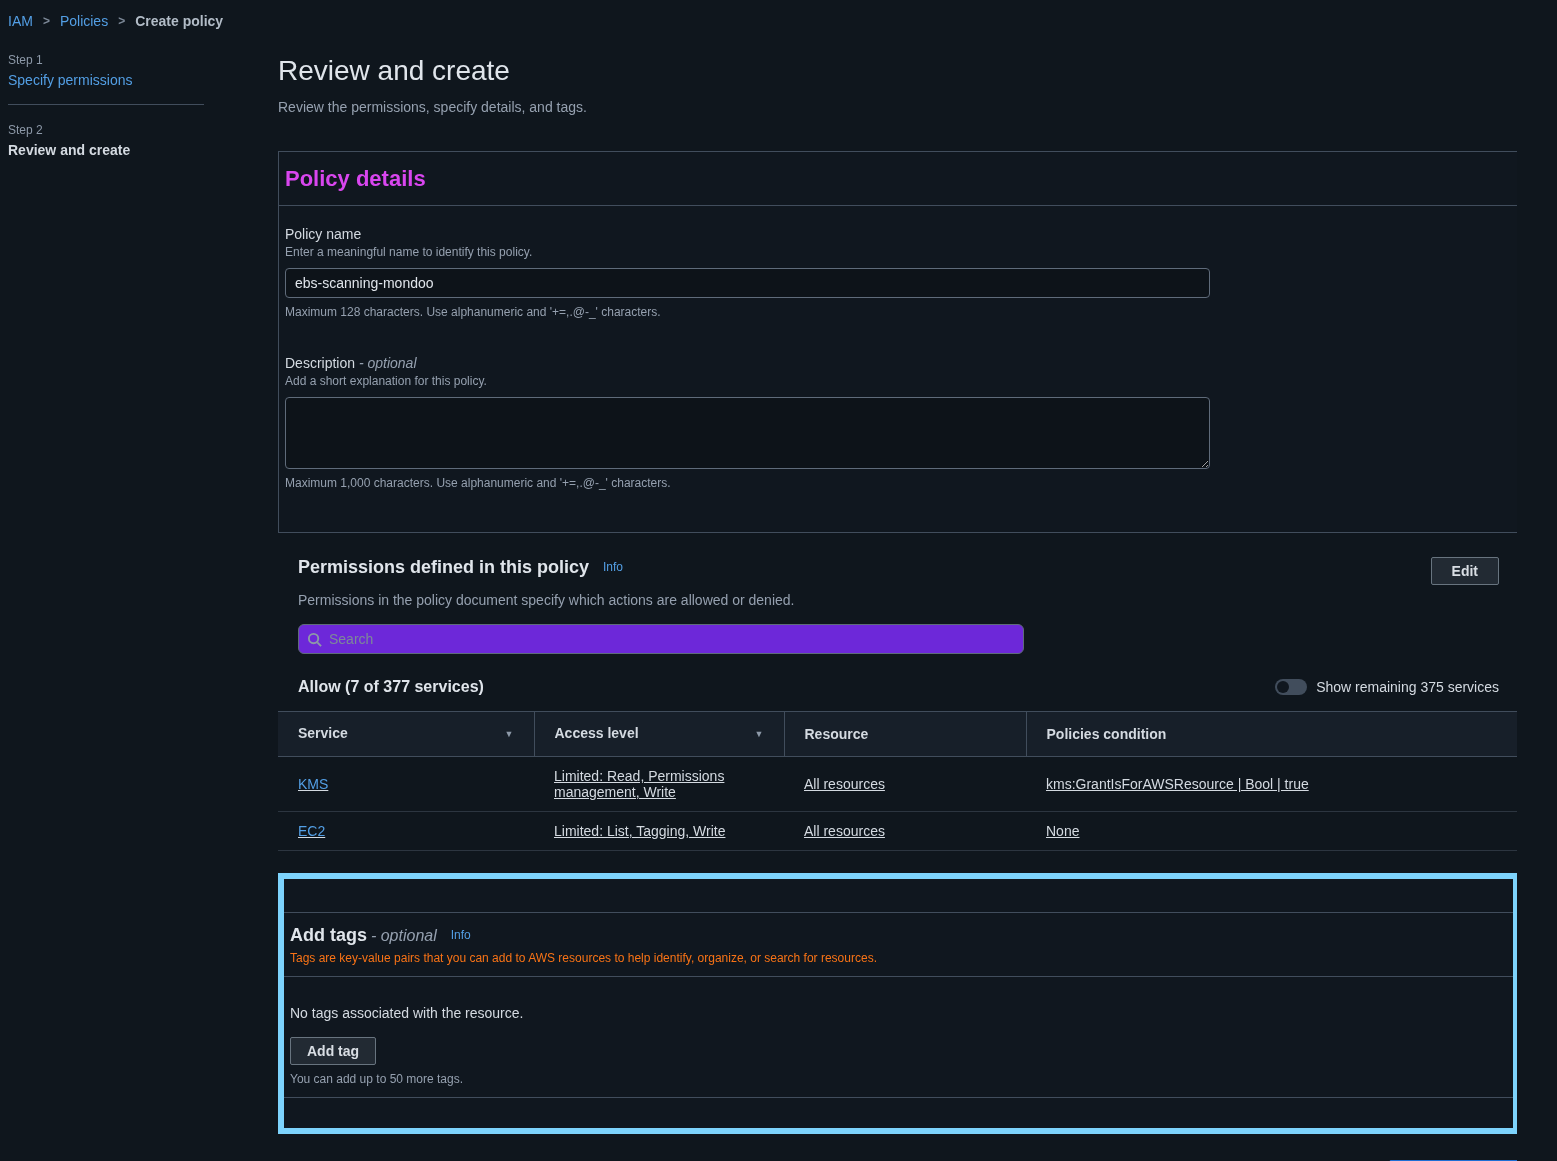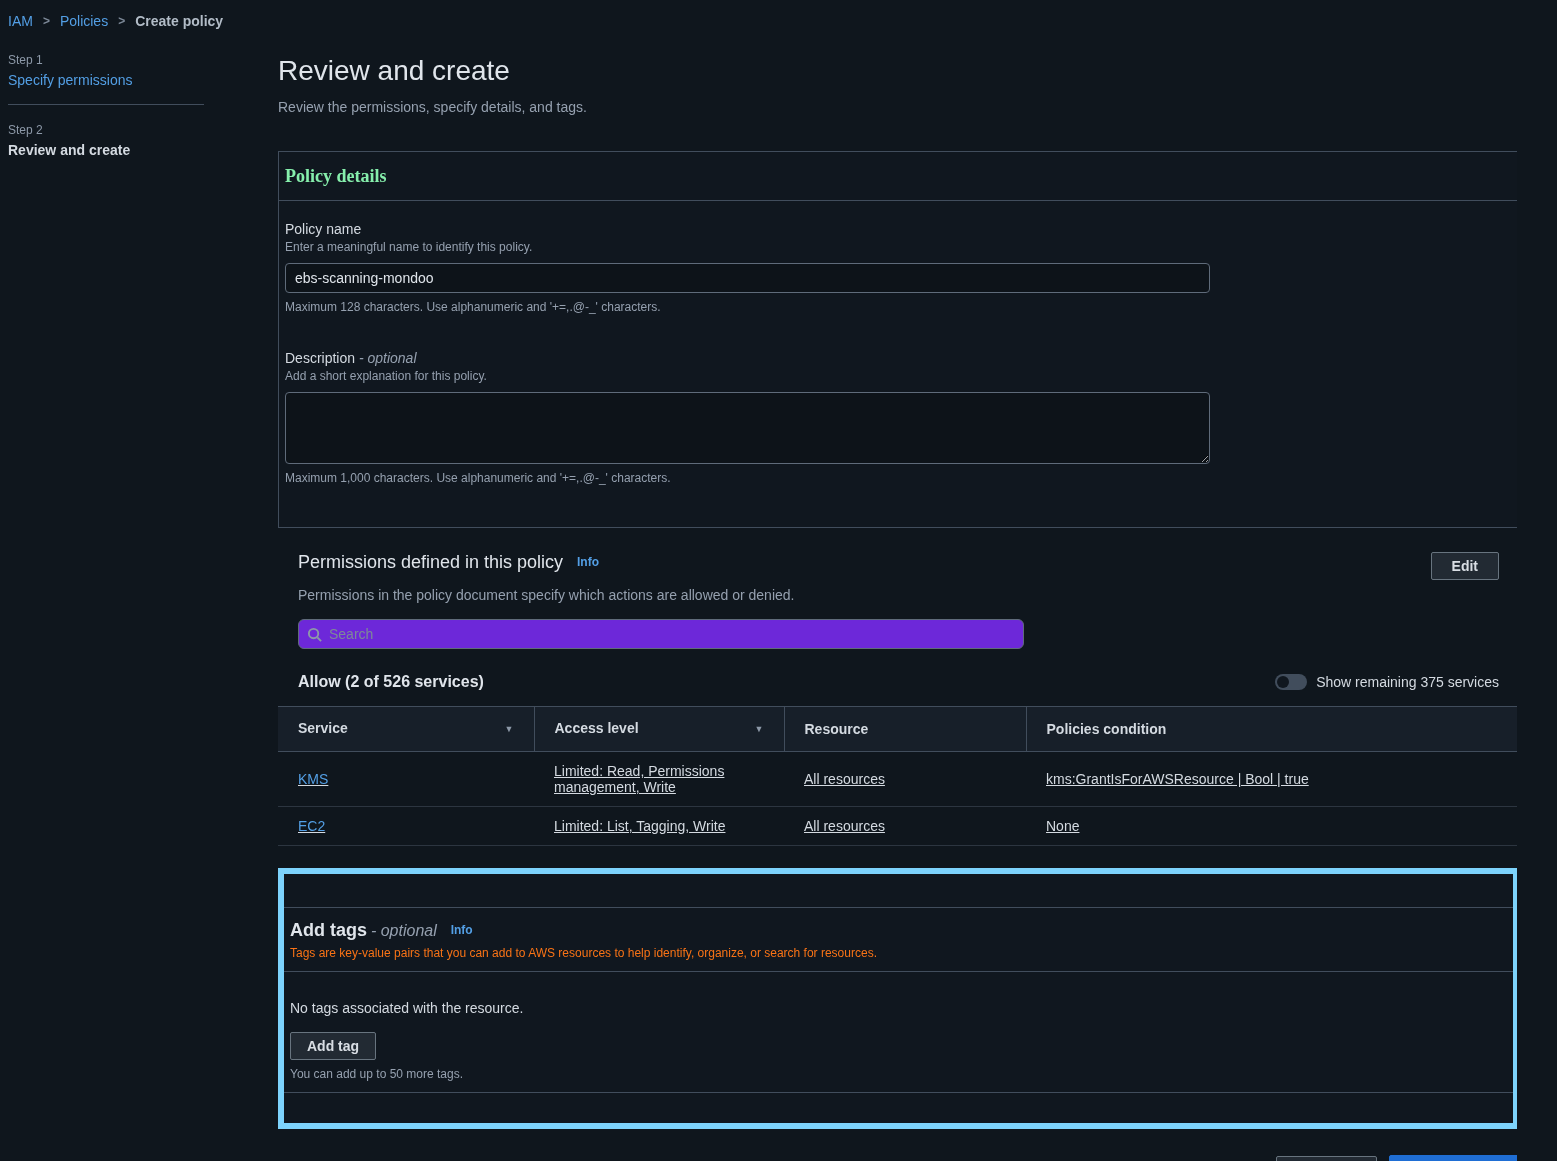--- a/index.html
+++ b/index.html
@@ -27,21 +27,21 @@
   .step-current { font-size: 14px; font-weight: 700; color: #d4dae1; }
 
   
   .main { width: 1241px; flex: none; padding-top: 2px; }
   h1.page-title { font-size: 28px; font-weight: 500; color: #e0e5eb; margin: 24px 0 12px; }
   .page-subtitle { font-size: 14px; color: #95a0af; margin-bottom: 36px; }
 
   
   .panel { border: 1px solid #414d5c; background: #10171f; }
   .panel-header { padding: 14px 6px 13px; border-bottom: 1px solid #414d5c; }
-  .panel-header h2 { font-size: 18px; font-weight: 700; color: #86efac; display: inline; font-family: Liberation Serif, serif; }
+  .panel-header h2 { font-size: 22px; font-weight: 700; color: #d946ef; display: inline; }
   .panel-body { padding: 20px 6px 42px; }
 
   .field-label { font-size: 14px; color: #d4dae1; }
   .optional { font-style: italic; color: #95a0af; font-weight: 400; }
   .field-hint { font-size: 12px; color: #95a0af; margin: 3px 0 9px; }
   .field-constraint { font-size: 12px; color: #95a0af; margin-top: 7px; }
 
   .text-input {
     width: 925px; height: 30px; background: #0d1319; border: 1px solid #5f6b7a;
     border-radius: 4px; color: #e0e5eb; font-size: 14px; padding: 0 9px;
@@ -51,22 +51,22 @@
   textarea.text-area {
     width: 925px; height: 72px; background: #0d1319; border: 1px solid #5f6b7a;
     border-radius: 4px; color: #e0e5eb; font-size: 14px; padding: 7px 9px;
     resize: vertical; font-family: inherit; display: block;
   }
 
   
   .permissions { margin-top: 24px; }
   .perm-inner { padding: 0 20px; }
   .perm-header-row { display: flex; justify-content: space-between; align-items: flex-start; }
-  .perm-title { font-size: 18px; font-weight: 400; color: #e0e5eb; }
-  .info-link { font-size: 12px; font-weight: 700; color: #539fe5; text-decoration: none; margin-left: 10px; vertical-align: 2px; }
+  .perm-title { font-size: 18px; font-weight: 700; color: #e0e5eb; }
+  .info-link { font-size: 12px; font-weight: 400; color: #539fe5; text-decoration: none; margin-left: 10px; vertical-align: 2px; }
   .perm-desc { font-size: 14px; color: #95a0af; margin: 7px 0 16px; }
 
   .search-box {
     width: 726px; height: 30px; border: 1px solid #5f6b7a; border-radius: 6px;
     display: flex; align-items: center; padding: 0 8px; background: #6d28d9;
   }
   .search-box input {
     flex: 1; background: transparent; border: none; outline: none;
     color: #e0e5eb; font-size: 14px; margin-left: 7px; font-family: inherit;
   }
@@ -177,21 +177,21 @@
 
           <div class="search-box">
             <svg width="15" height="15" viewBox="0 0 16 16">
               <circle cx="7" cy="7" r="5" fill="none" stroke="#8d99a8" stroke-width="2"></circle>
               <line x1="11" y1="11" x2="15" y2="15" stroke="#8d99a8" stroke-width="2"></line>
             </svg>
             <input type="text" placeholder="Search" style="">
           </div>
 
           <div class="allow-row">
-            <div class="allow-heading">Allow (2 of 526 services)</div>
+            <div class="allow-heading">Allow (7 of 377 services)</div>
             <div class="toggle-wrap">
               <span class="toggle">
                   <span class="knob"></span>
                 </span>
               <span>Show remaining 375 services</span>
             </div>
           </div>
         </div>
 
         <table class="perm-table">

